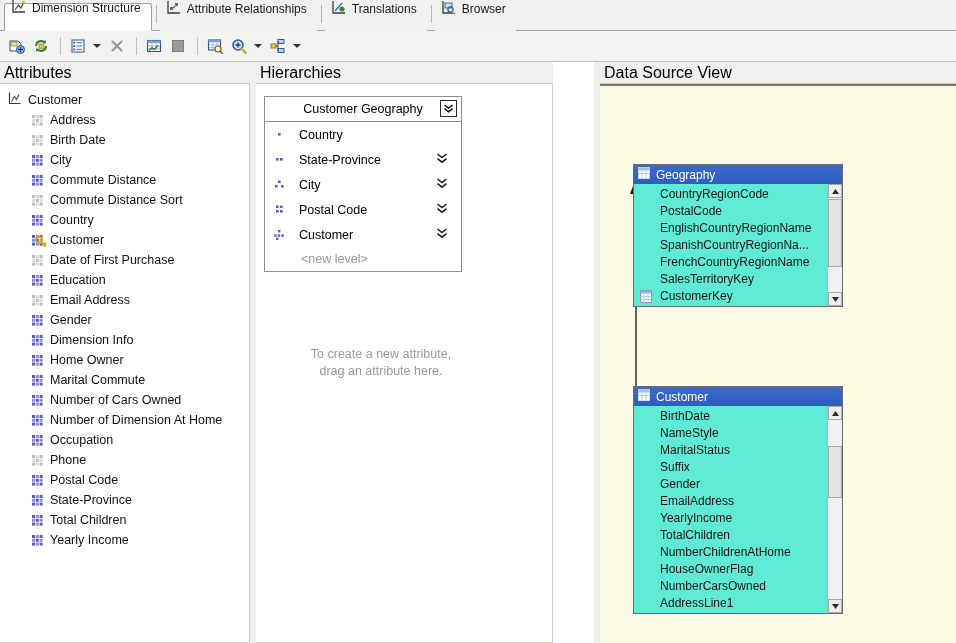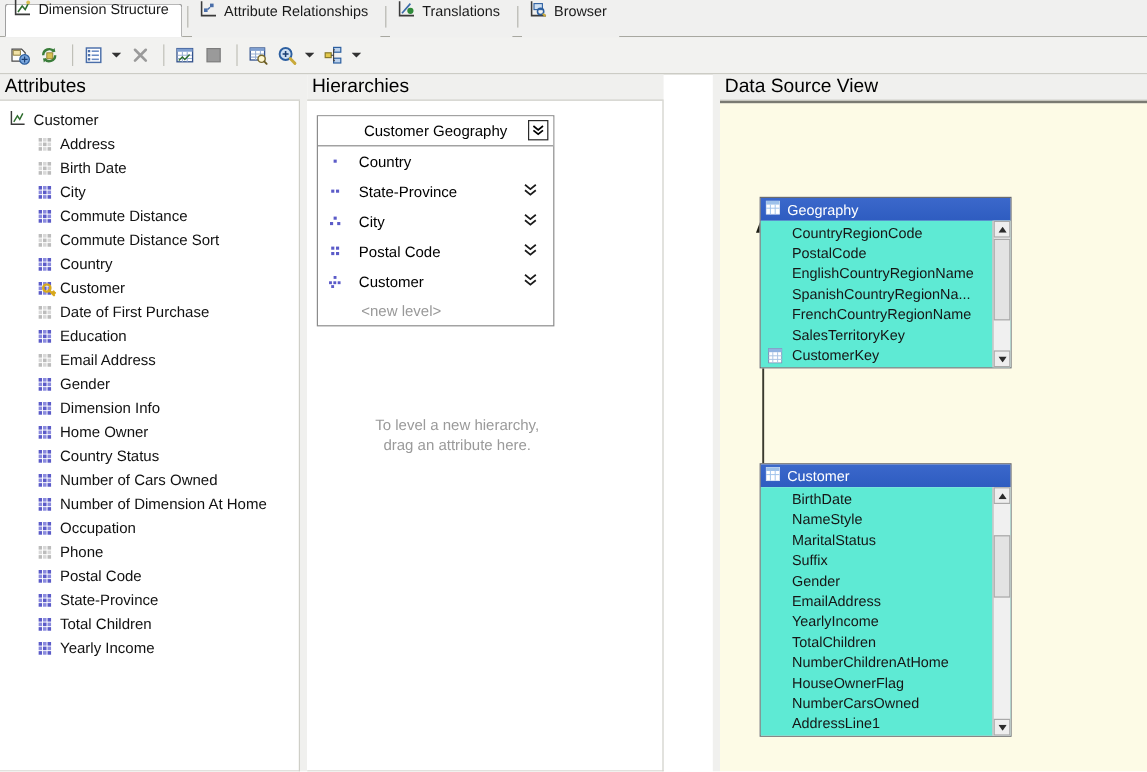--- a/index.html
+++ b/index.html
@@ -595,21 +595,21 @@
                 <rect x="0" y="0" width="3" height="3" fill="#5b5bc8"></rect>
                 <rect x="3.8" y="0" width="3" height="3" fill="#8a8ade"></rect>
                 <rect x="7.6" y="0" width="3" height="3" fill="#5b5bc8"></rect>
                 <rect x="0" y="3.8" width="3" height="3" fill="#8a8ade"></rect>
                 <rect x="3.8" y="3.8" width="3" height="3" fill="#5b5bc8"></rect>
                 <rect x="7.6" y="3.8" width="3" height="3" fill="#8a8ade"></rect>
                 <rect x="0" y="7.6" width="3" height="3" fill="#5b5bc8"></rect>
                 <rect x="3.8" y="7.6" width="3" height="3" fill="#8a8ade"></rect>
                 <rect x="7.6" y="7.6" width="3" height="3" fill="#5b5bc8"></rect>
               </svg></span>
-            <span class="lbl">Country Status</span>
+            <span class="lbl">Marital Commute</span>
           </div>
           <div class="tree-row child">
             <span class="attr-ico" style="position:relative;"><svg width="11" height="11" viewBox="0 0 11 11">
                 <rect x="0" y="0" width="3" height="3" fill="#5b5bc8"></rect>
                 <rect x="3.8" y="0" width="3" height="3" fill="#8a8ade"></rect>
                 <rect x="7.6" y="0" width="3" height="3" fill="#5b5bc8"></rect>
                 <rect x="0" y="3.8" width="3" height="3" fill="#8a8ade"></rect>
                 <rect x="3.8" y="3.8" width="3" height="3" fill="#5b5bc8"></rect>
                 <rect x="7.6" y="3.8" width="3" height="3" fill="#8a8ade"></rect>
                 <rect x="0" y="7.6" width="3" height="3" fill="#5b5bc8"></rect>
@@ -791,21 +791,21 @@
               <span class="lvl-chev"><svg width="12" height="14" viewBox="0 0 12 14">
                   <path d="M1.5 2 l4.5 3.6 l4.5 -3.6" fill="none" stroke="#1c1c1c" stroke-width="1.5"></path>
                   <path d="M1.5 6.6 l4.5 3.6 l4.5 -3.6" fill="none" stroke="#1c1c1c" stroke-width="1.5"></path>
                 </svg></span>
             </div>
           </div>
         <div class="newlevel">&lt;new level&gt;</div>
       </div>
 
       <div class="drag-hint">
-        <div>To level a new hierarchy,</div>
+        <div>To create a new attribute,</div>
         <div>drag an attribute here.</div>
       </div>
     </div>
   </div>
 
   <div class="splitter" id="split2"></div>
 
   <div class="panel" id="panel-dsv">
     <div class="panel-head">Data Source View</div>
     <div class="panel-body">

